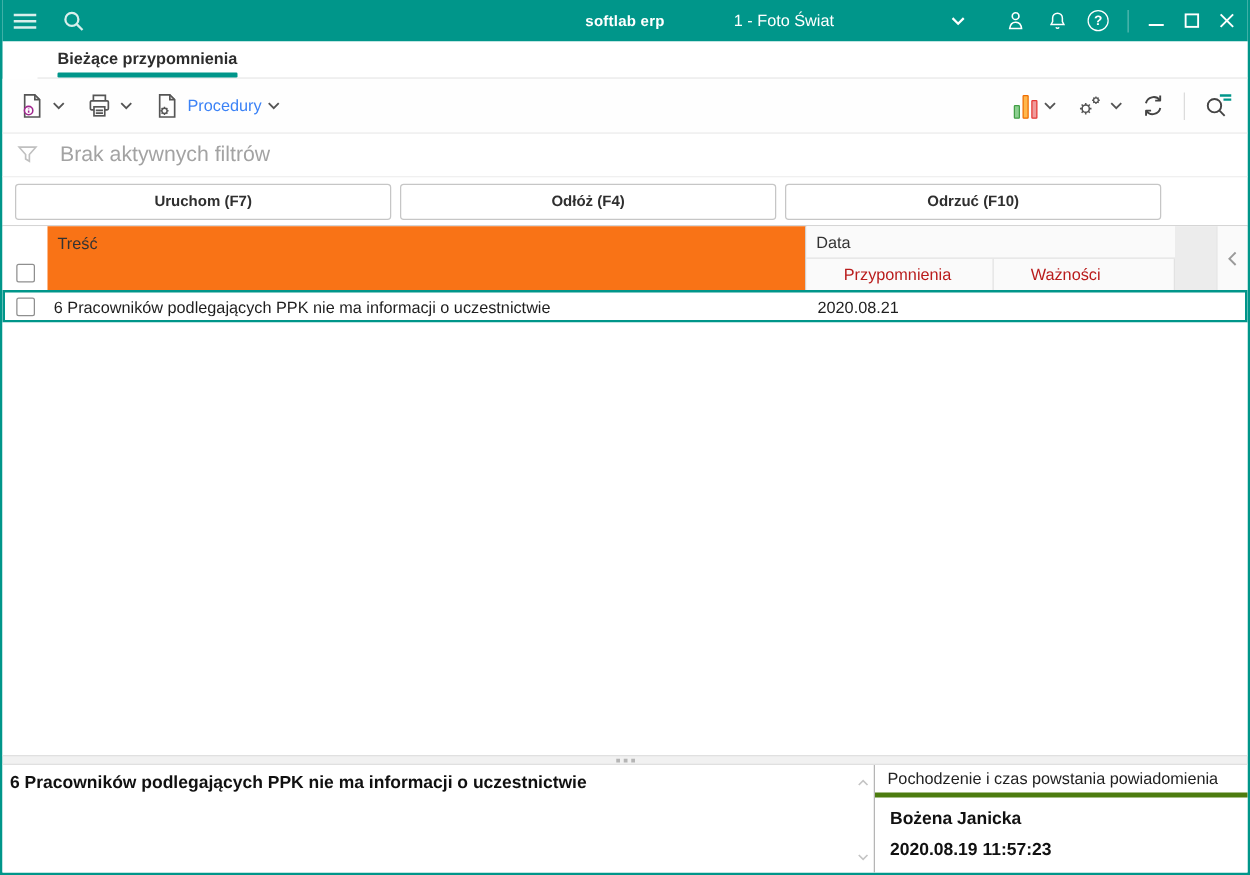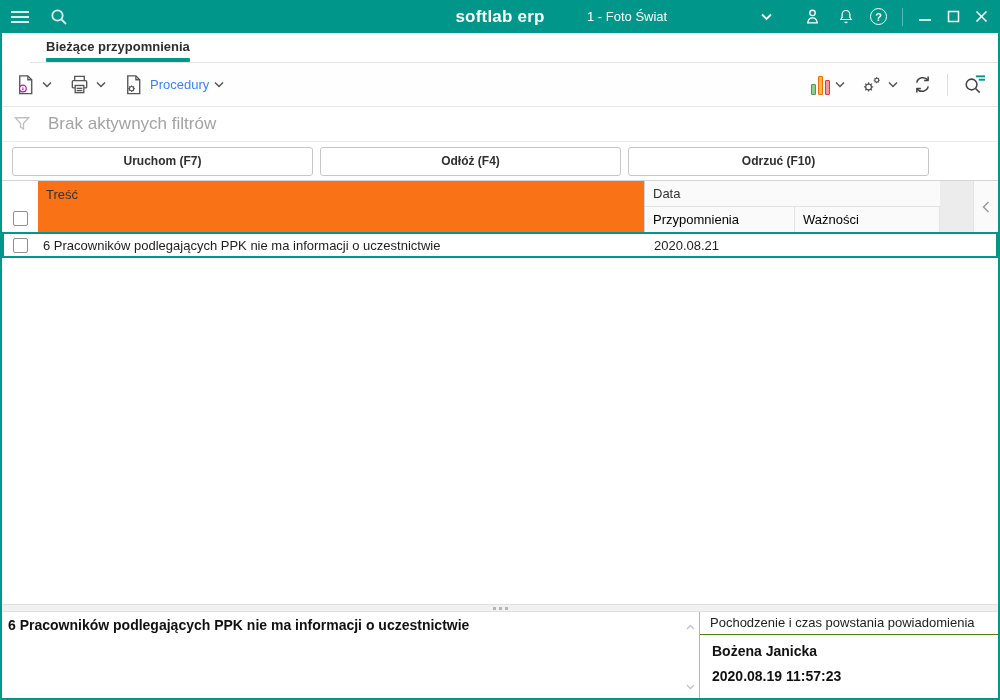--- a/index.html
+++ b/index.html
@@ -4,21 +4,21 @@
 <style>
   * { margin:0; padding:0; box-sizing:border-box; }
   html,body { width:1000px; height:700px; font-family:"Liberation Sans","DejaVu Sans",sans-serif; background:#fff; }
   .window { width:1000px; height:700px; display:flex; flex-direction:column;
             border-left:2px solid #00968a; border-right:2px solid #00968a; border-bottom:2px solid #00968a; }
 
   
   .titlebar { height:33px; background:#00968a; position:relative; display:flex; align-items:center; flex:0 0 auto; }
   .tb-left { display:flex; align-items:center; gap:20px; padding-left:8px; }
   .tb-icon { display:inline-flex; align-items:center; justify-content:center; cursor:pointer; }
-  .tb-title { position:absolute; left:50%; transform:translateX(-50%); color:#fff; font-size:17px; font-weight:700; letter-spacing:.2px; }
+  .tb-title { position:absolute; left:50%; transform:translateX(-50%); color:#fff; font-size:12px; font-weight:700; letter-spacing:.2px; }
   .tb-company { position:absolute; left:585px; width:185px; display:flex; justify-content:space-between; align-items:center; color:#fff; font-size:13px; cursor:pointer; }
   .tb-right { position:absolute; right:10px; display:flex; align-items:center; gap:15px; }
   .tb-sep { width:1px; height:18px; background:rgba(255,255,255,.35); }
   .help-circle { width:17px; height:17px; border:1.4px solid #fff; border-radius:50%; color:#fff; font-size:11px; font-weight:700;
                  display:inline-flex; align-items:center; justify-content:center; cursor:pointer; }
 
   
   .tabbar { height:30px; background:#fff; border-bottom:1px solid #e4e4e4; display:flex; align-items:flex-end; padding-left:16px; flex:0 0 auto;margin-left:28px; }
   .tab { display:flex; flex-direction:column; cursor:pointer; }
   .tab-label { font-size:13px; font-weight:700; color:#2d2d2d; padding-bottom:4px; }
@@ -46,21 +46,21 @@
          font-size:12px; font-weight:700; color:#2f2f2f; cursor:pointer; font-family:inherit; }
 
   
   .thead { height:52px; display:flex; border-top:1px solid #d5d5d5; flex:0 0 auto; }
   .h-check { width:36px; background:#fff; display:flex; align-items:flex-end; justify-content:center; padding-bottom:6px; }
   .checkbox { width:15px; height:15px; border:1px solid #8f8f8f; border-radius:2px; background:#fff; display:inline-block; cursor:pointer; }
   .h-content { flex:1; background:#f97316; padding:6px 8px; font-size:13px; color:#333; border-right:1px solid #d2d2d2; cursor:pointer; }
   .h-dategroup { width:295px; display:flex; flex-direction:column; background:#fafafa; }
   .h-date-top { height:26px; padding:5px 8px; font-size:13px; color:#333; border-bottom:1px solid #e2e2e2; cursor:pointer; }
   .h-date-sub { flex:1; display:flex; }
-  .h-sub { padding:5px 8px; font-size:13px; color:#000000; border-right:1px solid #e2e2e2; cursor:pointer; }
+  .h-sub { padding:5px 8px; font-size:13px; color:#b91c1c; border-right:1px solid #e2e2e2; cursor:pointer;margin-left:22px; }
   .h-sub-reminder { width:150px; }
   .h-sub-validity { width:145px; }
   .h-trail { width:33px; background:#ececec; }
   .h-strip { width:25px; background:#fafafa; border-left:1px solid #e2e2e2; display:flex; align-items:center; justify-content:center; cursor:pointer; }
 
   
   .trow { height:26px; border:2px solid #00968a; display:flex; align-items:center; background:#fff; cursor:pointer; flex:0 0 auto; }
   .r-check { width:33px; display:flex; justify-content:center; }
   .r-content { flex:1; font-size:13px; color:#1e1e1e; padding-left:6px; white-space:nowrap; overflow:hidden; }
   .r-reminder { width:150px; font-size:13px; color:#1e1e1e; padding-left:7px; }
@@ -71,21 +71,21 @@
 
   
   .splitter { height:8px; background:#f1f1f1; border-top:1px solid #e0e0e0; border-bottom:1px solid #e0e0e0;
               display:flex; align-items:center; justify-content:center; gap:3px; cursor:row-resize; flex:0 0 auto; }
   .splitter i { width:3px; height:3px; background:#b5b5b5; display:block; }
 
   
   .bottom { height:86px; display:flex; position:relative; background:#fff; flex:0 0 auto; }
   .b-left { flex:1; padding:5px 6px; font-size:14px; font-weight:700; color:#111; }
   .b-right { width:299px; border-left:1px solid #b5b5b5; display:flex; flex-direction:column; }
-  .b-right-header { font-size:13px; color:#222; padding:3px 8px 4px 10px; border-bottom:1px solid #4d7c0f; }
+  .b-right-header { font-size:13px; color:#222; padding:3px 8px 4px 10px; border-bottom:4px solid #4d7c0f; }
   .b-author { font-size:14px; font-weight:700; color:#111; padding:8px 8px 0 12px; }
   .b-created { font-size:14px; font-weight:700; color:#111; padding:9px 8px 0 12px; }
   .split-chev { position:absolute; color:#c4c4c4; }
   .split-chev.top { right:303px; top:4px; }
   .split-chev.bot { right:303px; bottom:4px; }
 </style>
 </head>
 <body>
 
 <div class="window">

